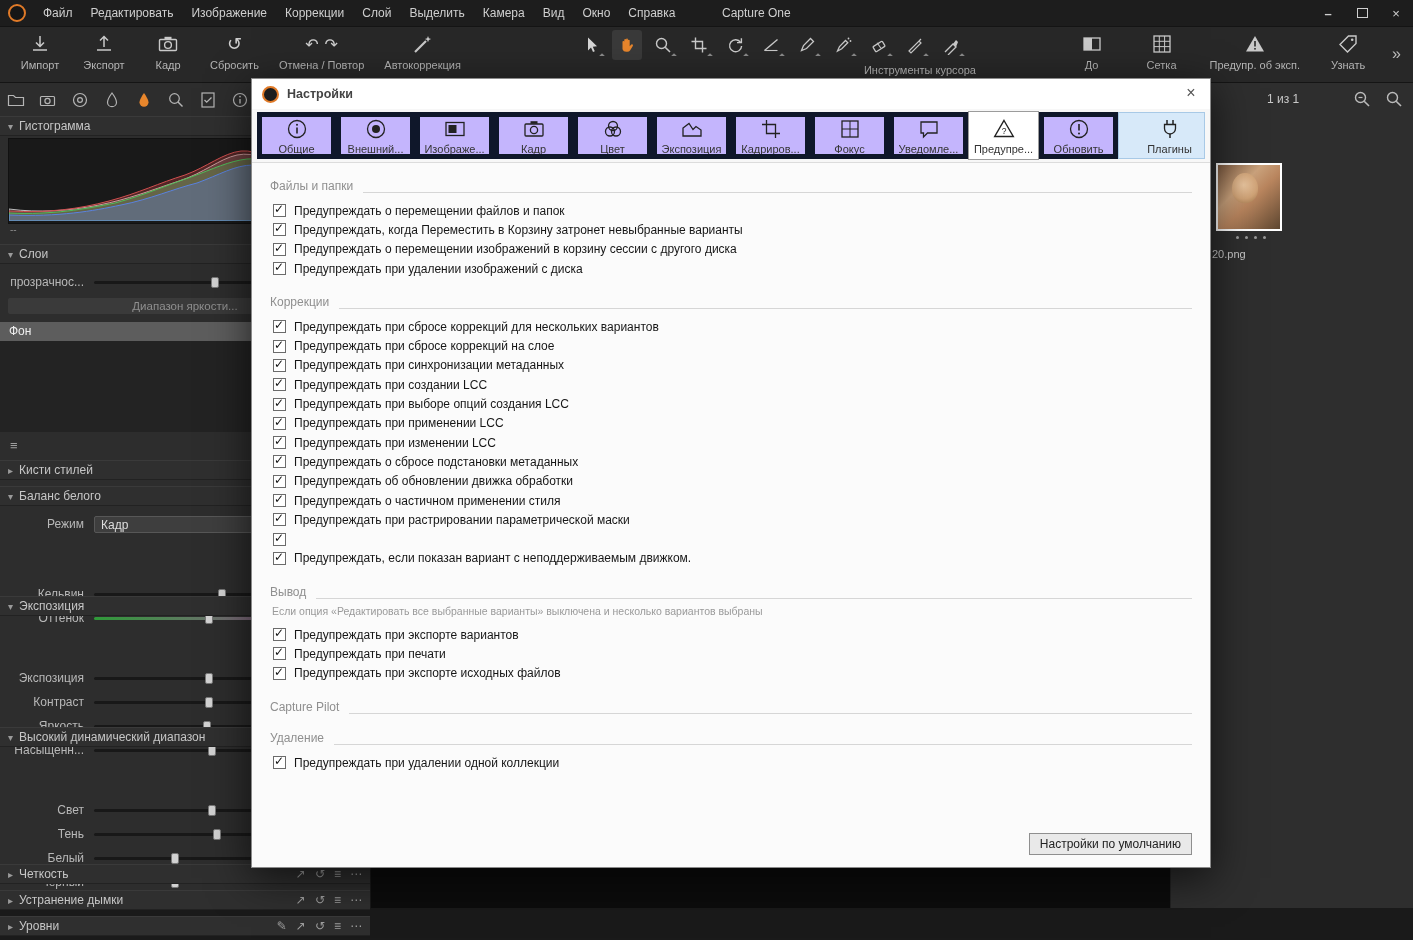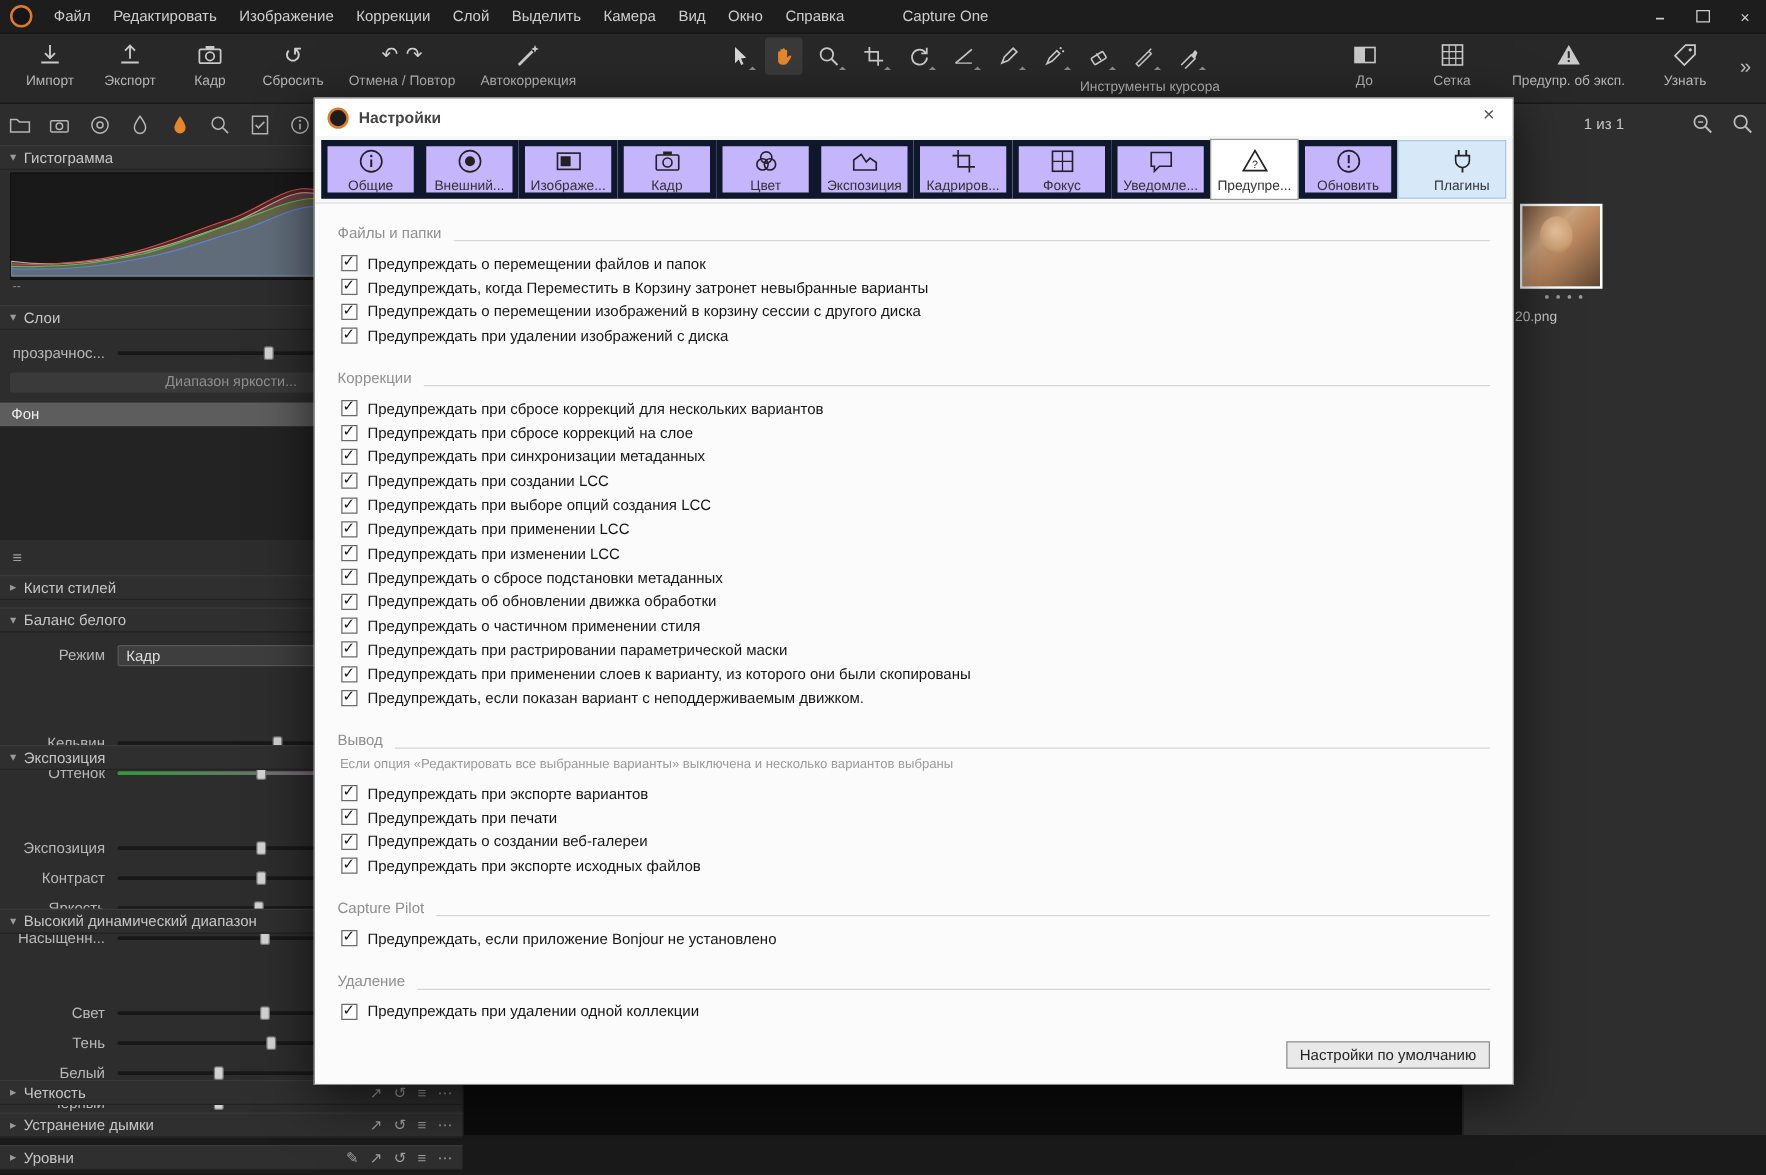--- a/index.html
+++ b/index.html
@@ -713,21 +713,20 @@
             <div class="pref-row">
               <span class="checkbox checked"></span>
               <span class="pref-row-label">Предупреждать о частичном применении стиля</span>
             </div>
             <div class="pref-row">
               <span class="checkbox checked"></span>
               <span class="pref-row-label">Предупреждать при растрировании параметрической маски</span>
             </div>
             <div class="pref-row">
               <span class="checkbox checked"></span>
-              <span class="pref-row-label">Предупреждать при применении слоев к варианту, из которого они были скопированы</span>
             </div>
             <div class="pref-row">
               <span class="checkbox checked"></span>
               <span class="pref-row-label">Предупреждать, если показан вариант с неподдерживаемым движком.</span>
             </div>
           </div>
         </div>
         <div class="pref-section">
           <div class="pref-section-header">
             <span class="pref-section-title">Вывод</span>
@@ -738,39 +737,29 @@
             <div class="pref-row">
               <span class="checkbox checked"></span>
               <span class="pref-row-label">Предупреждать при экспорте вариантов</span>
             </div>
             <div class="pref-row">
               <span class="checkbox checked"></span>
               <span class="pref-row-label">Предупреждать при печати</span>
             </div>
             <div class="pref-row">
               <span class="checkbox checked"></span>
-              <span class="pref-row-label">Предупреждать о создании веб-галереи</span>
-            </div>
-            <div class="pref-row">
-              <span class="checkbox checked"></span>
               <span class="pref-row-label">Предупреждать при экспорте исходных файлов</span>
             </div>
           </div>
         </div>
         <div class="pref-section">
           <div class="pref-section-header">
             <span class="pref-section-title">Capture Pilot</span>
             <span class="pref-section-line"></span>
           </div>
-          <div class="pref-rows">
-            <div class="pref-row">
-              <span class="checkbox checked"></span>
-              <span class="pref-row-label">Предупреждать, если приложение Bonjour не установлено</span>
-            </div>
-          </div>
         </div>
         <div class="pref-section">
           <div class="pref-section-header">
             <span class="pref-section-title">Удаление</span>
             <span class="pref-section-line"></span>
           </div>
           <div class="pref-rows">
             <div class="pref-row">
               <span class="checkbox checked"></span>
               <span class="pref-row-label">Предупреждать при удалении одной коллекции</span>

